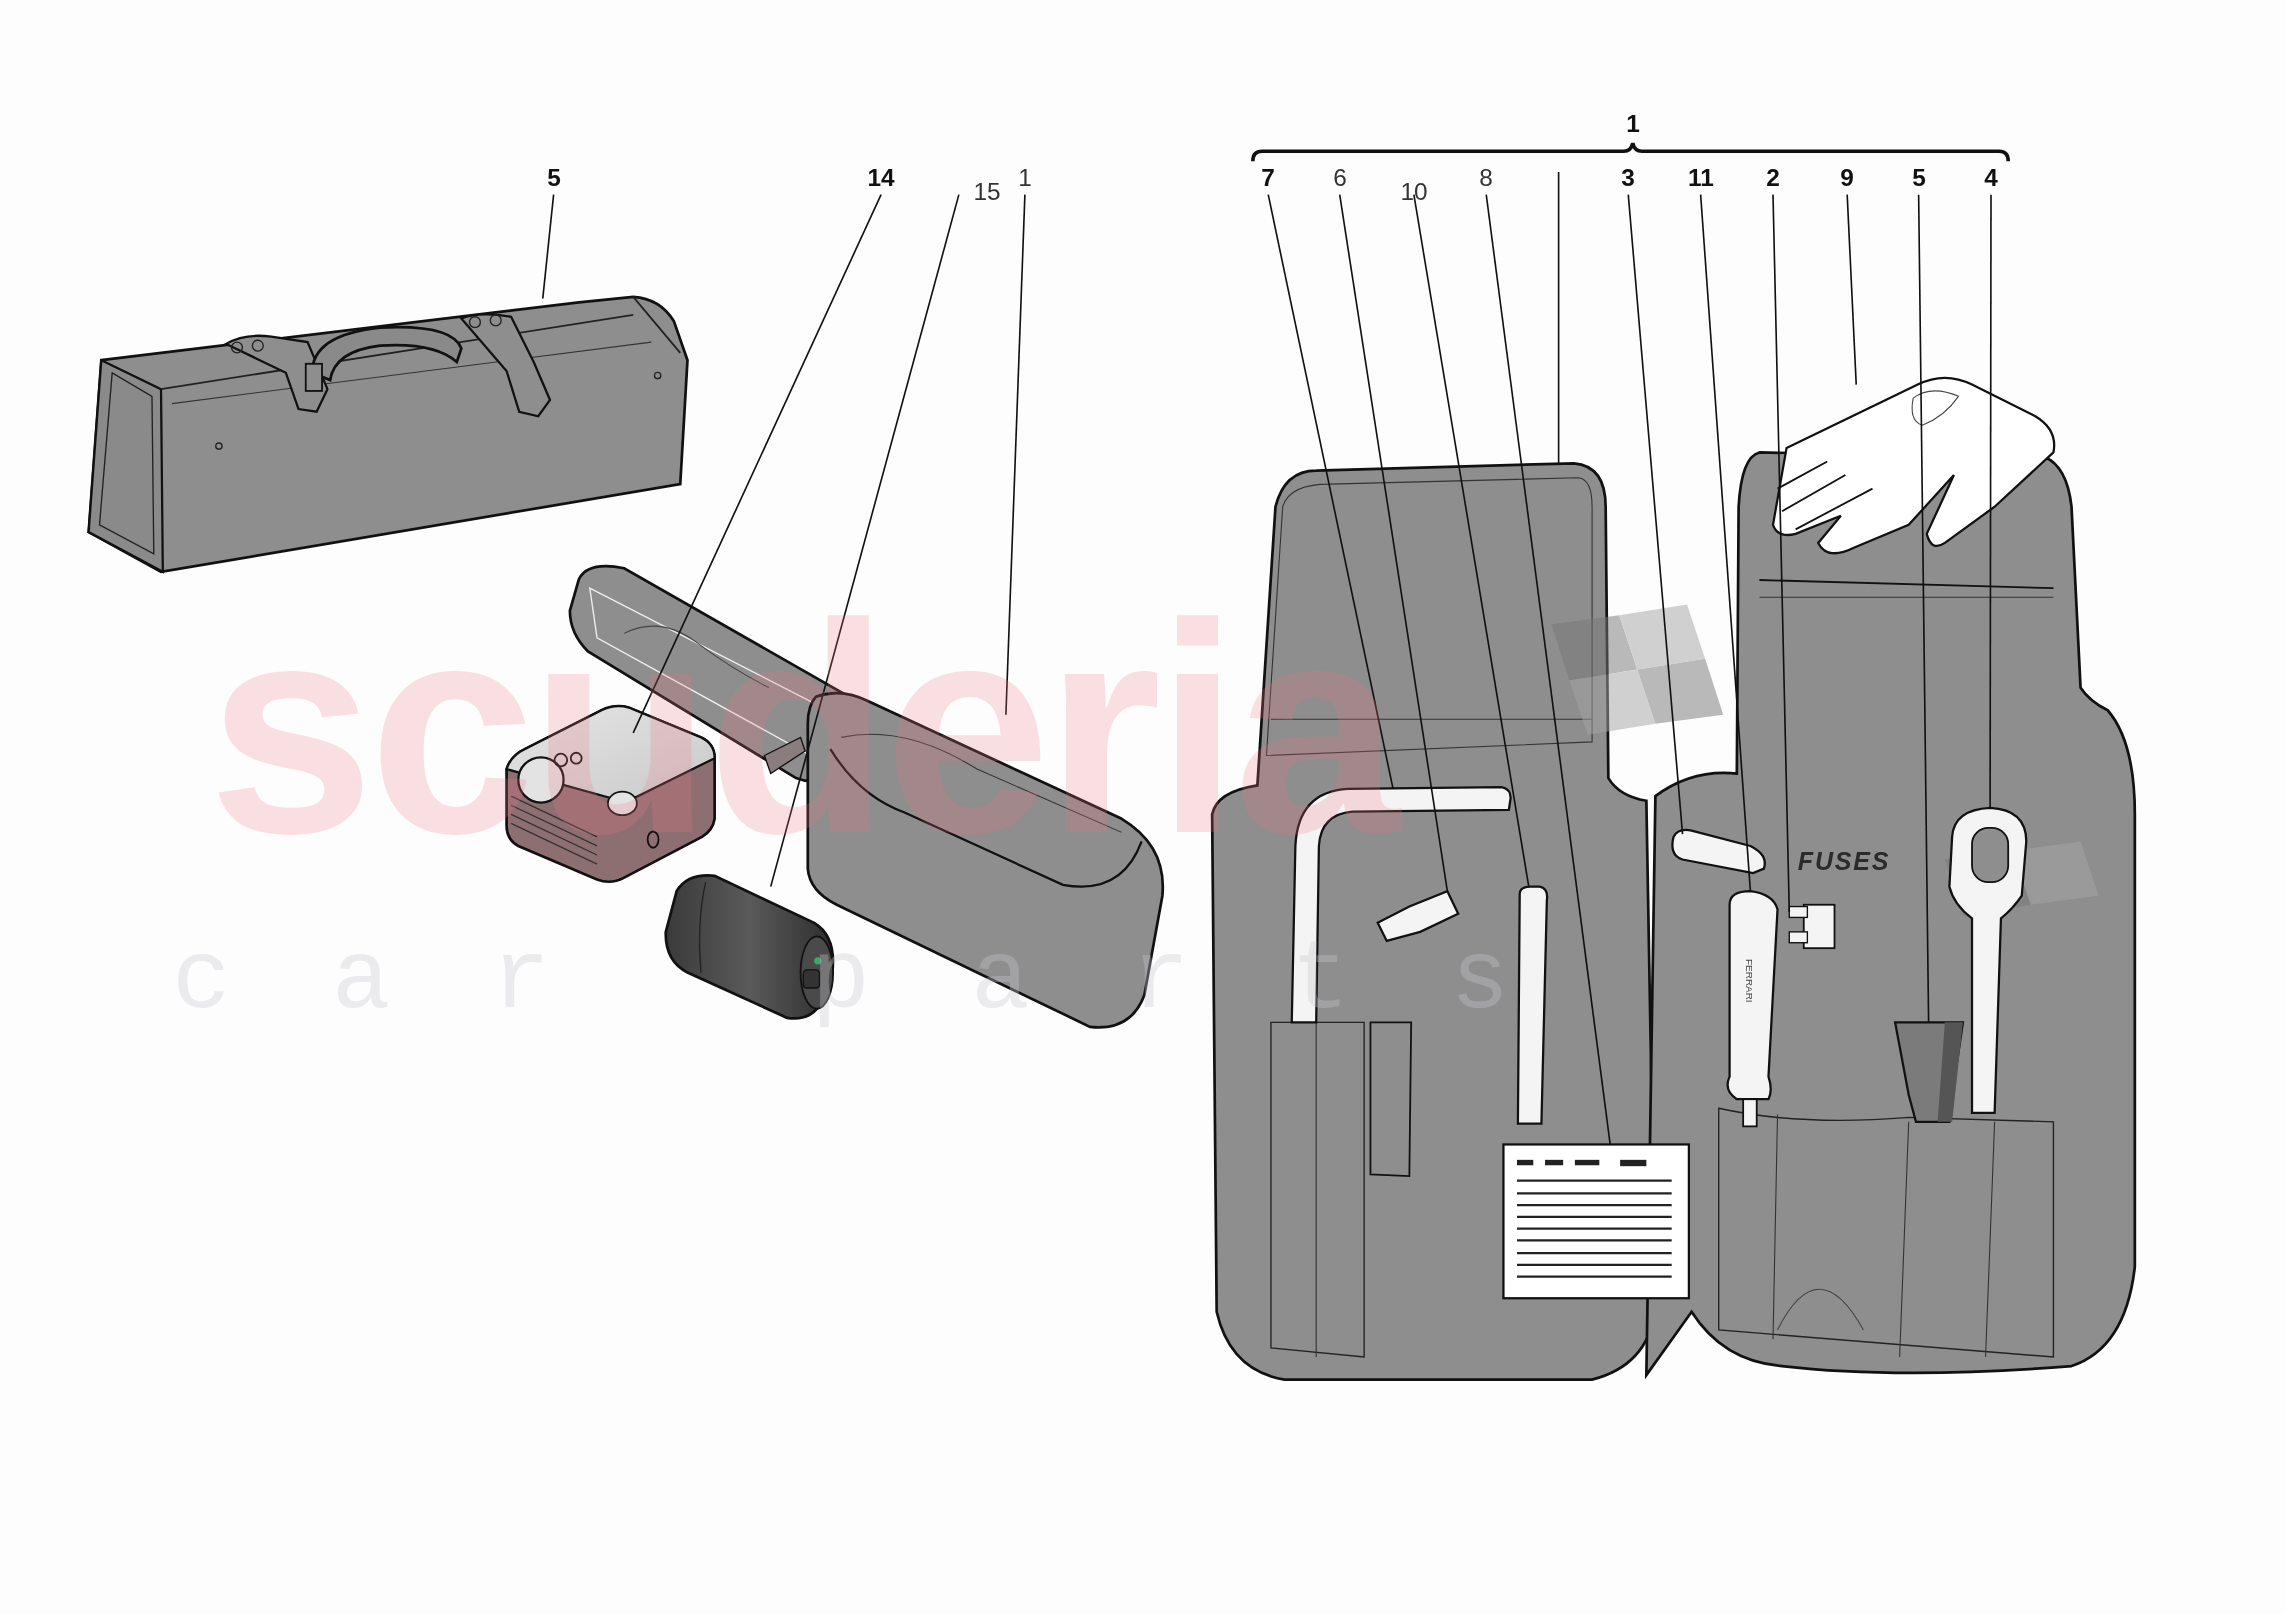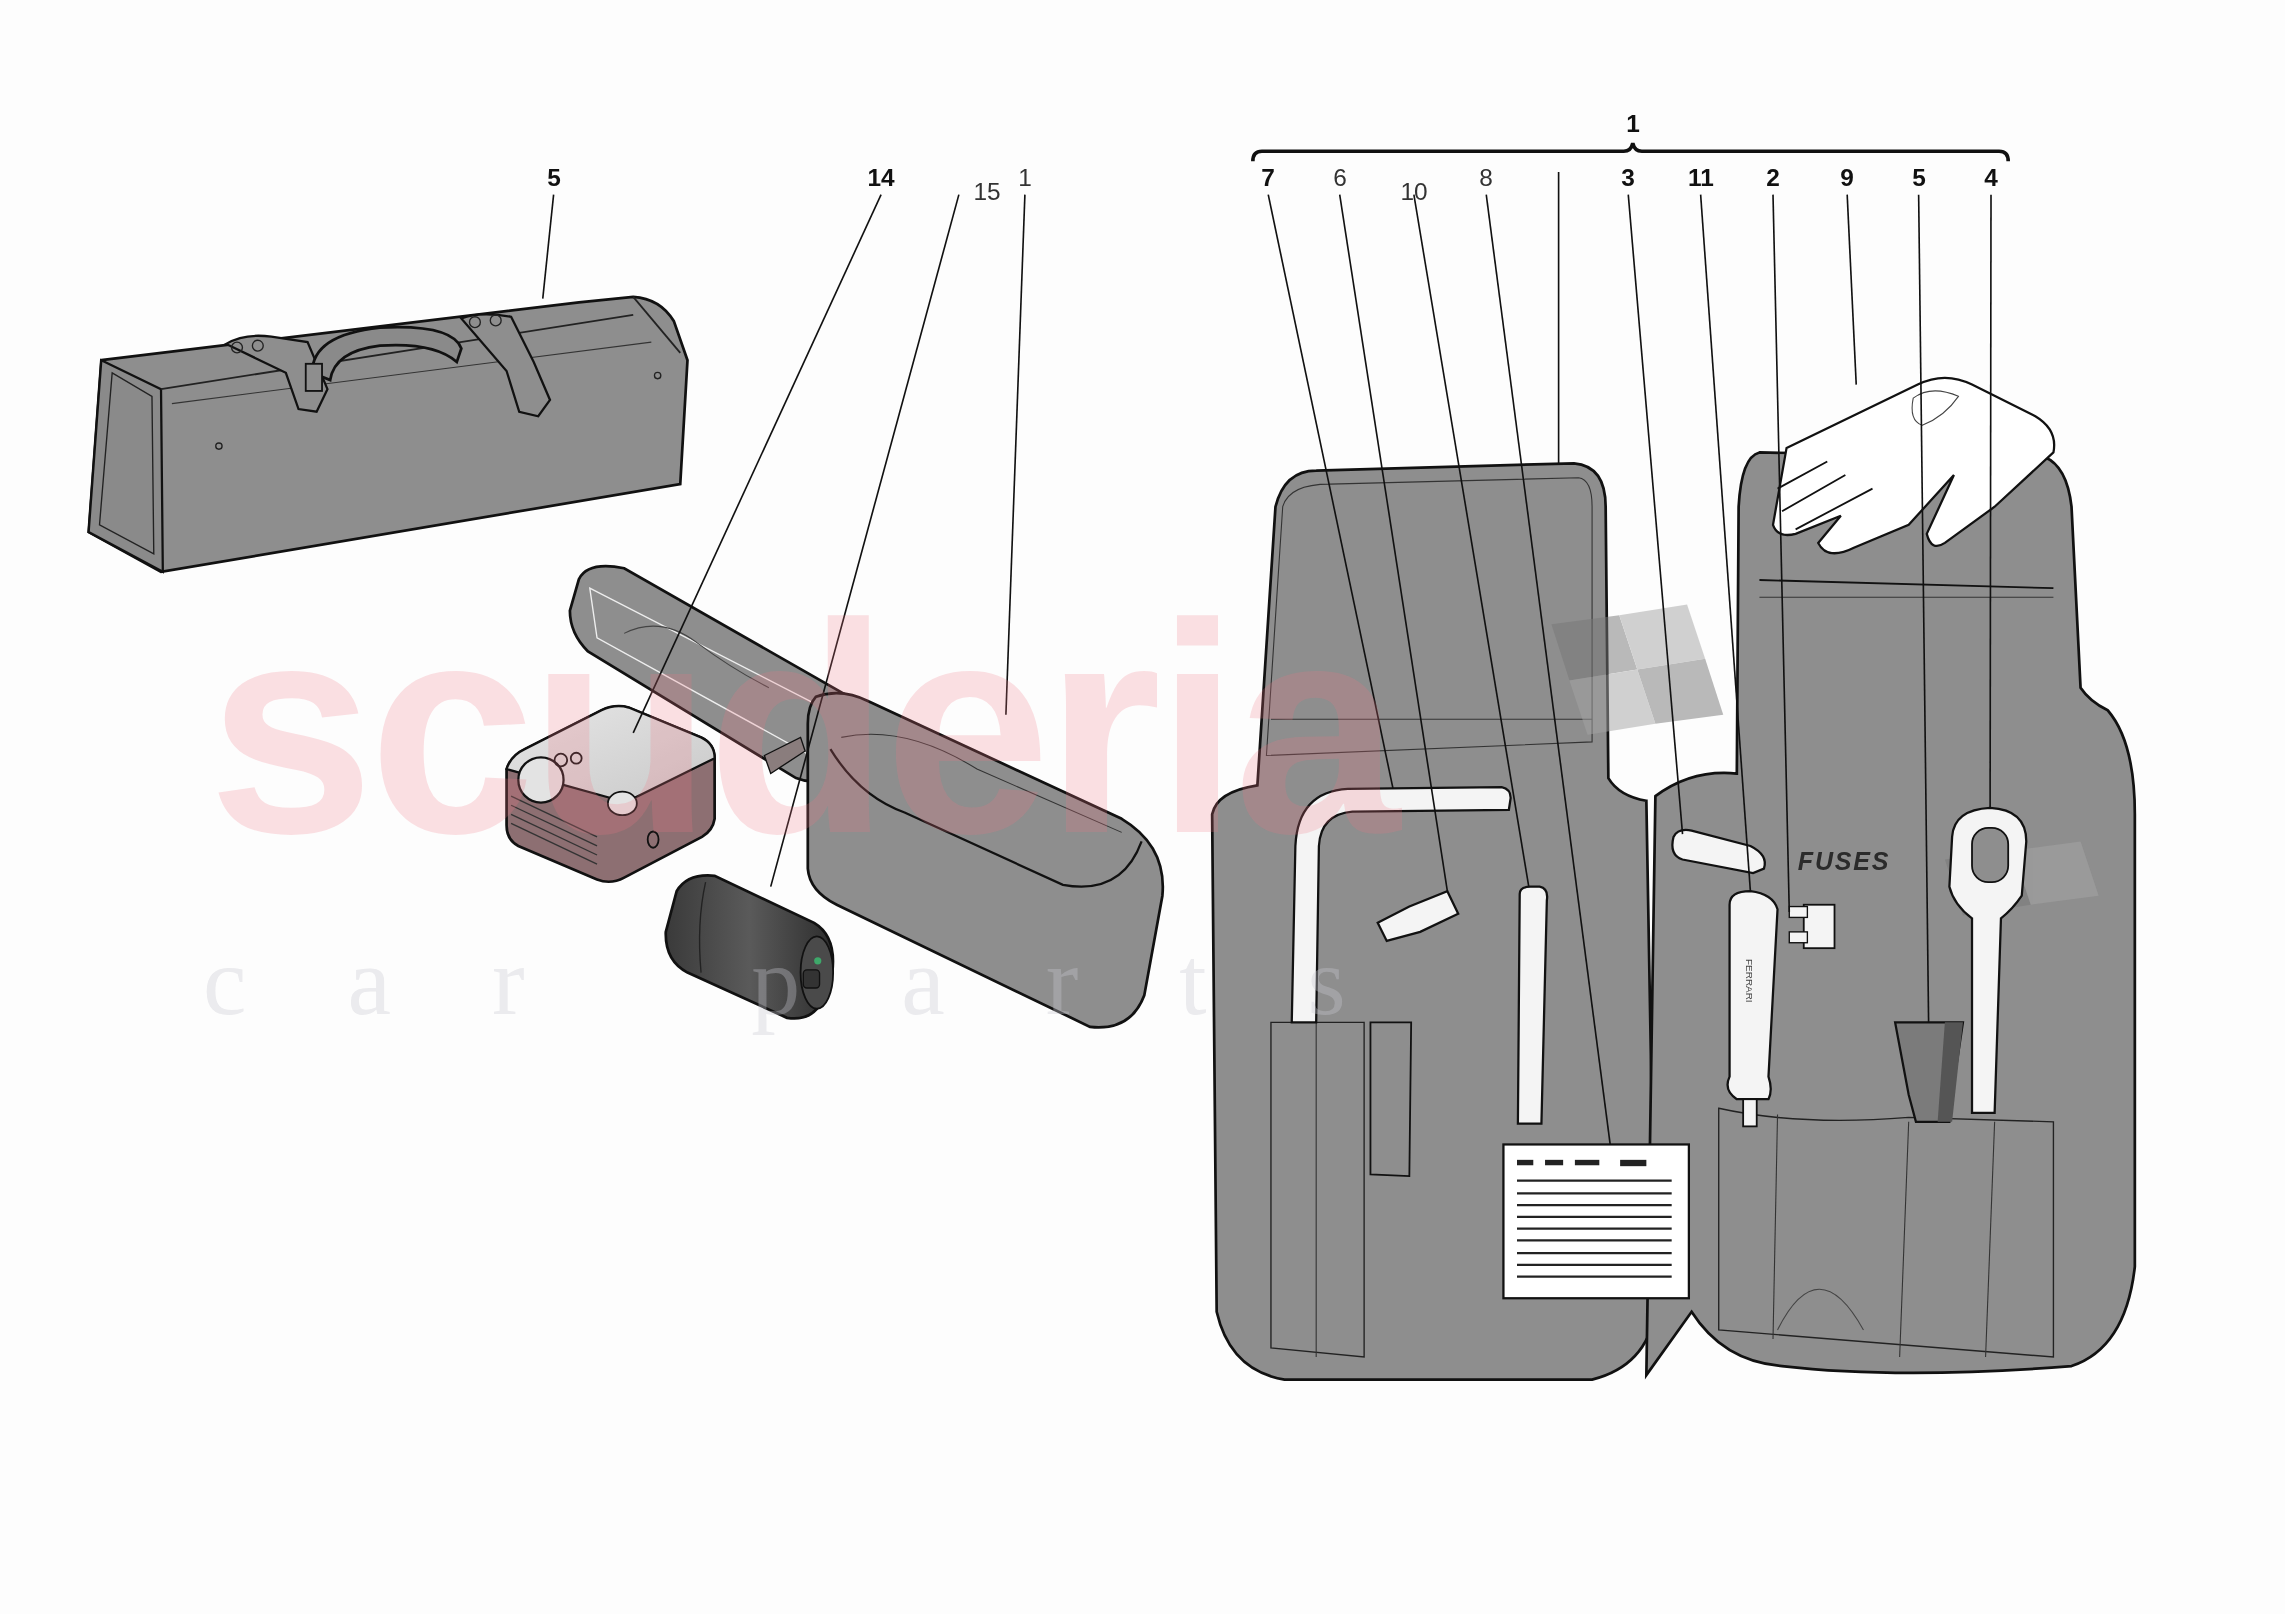--- a/index.html
+++ b/index.html
@@ -6,23 +6,23 @@
   body { width: 2285px; height: 1615px; position: relative; overflow: hidden;
          font-family: "Liberation Sans", sans-serif; }
   #stage { position: absolute; left: 0; top: 0; width: 2285px; height: 1615px; }
   .callout { position: absolute; font-family: "Liberation Sans", sans-serif;
              font-weight: bold; font-size: 24.4px; color: #111; transform: translate(-50%, -50%);
              line-height: 1; cursor: pointer; white-space: nowrap; }
   .callout.light { font-weight: normal; color: #333; }
   .wm-big { position: absolute; left: 167px; top: 579px; font-family: "Liberation Sans", sans-serif;
             font-weight: bold; font-size: 299px; color: rgba(240,120,130,0.22); letter-spacing: -5.4px;
             line-height: 1; pointer-events: none; margin-left: 41px; }
-  .wm-small { position: absolute; left: 172px; top: 932px; font-family: Liberation Serif, serif;
+  .wm-small { position: absolute; left: 172px; top: 932px; font-family: Liberation Mono, monospace;
               font-size: 98px; color: rgba(200,200,210,0.35); letter-spacing: 101px; line-height: 1;
-              pointer-events: none; margin-left: 31px; }
+              pointer-events: none; }
   .fuses-text { position: absolute; left: 1844px; top: 861px; transform: translate(-50%, -50%);
                 font-family: "Liberation Sans", sans-serif; font-weight: bold; font-size: 25px;
                 color: #2b2b2b; letter-spacing: 1.8px; font-style: italic; }
 </style>
 </head>
 <body>
 
 <div id="stage">
 <svg width="2285" height="1615" viewBox="0 0 2526 1785" xmlns="http://www.w3.org/2000/svg">
   <defs>

